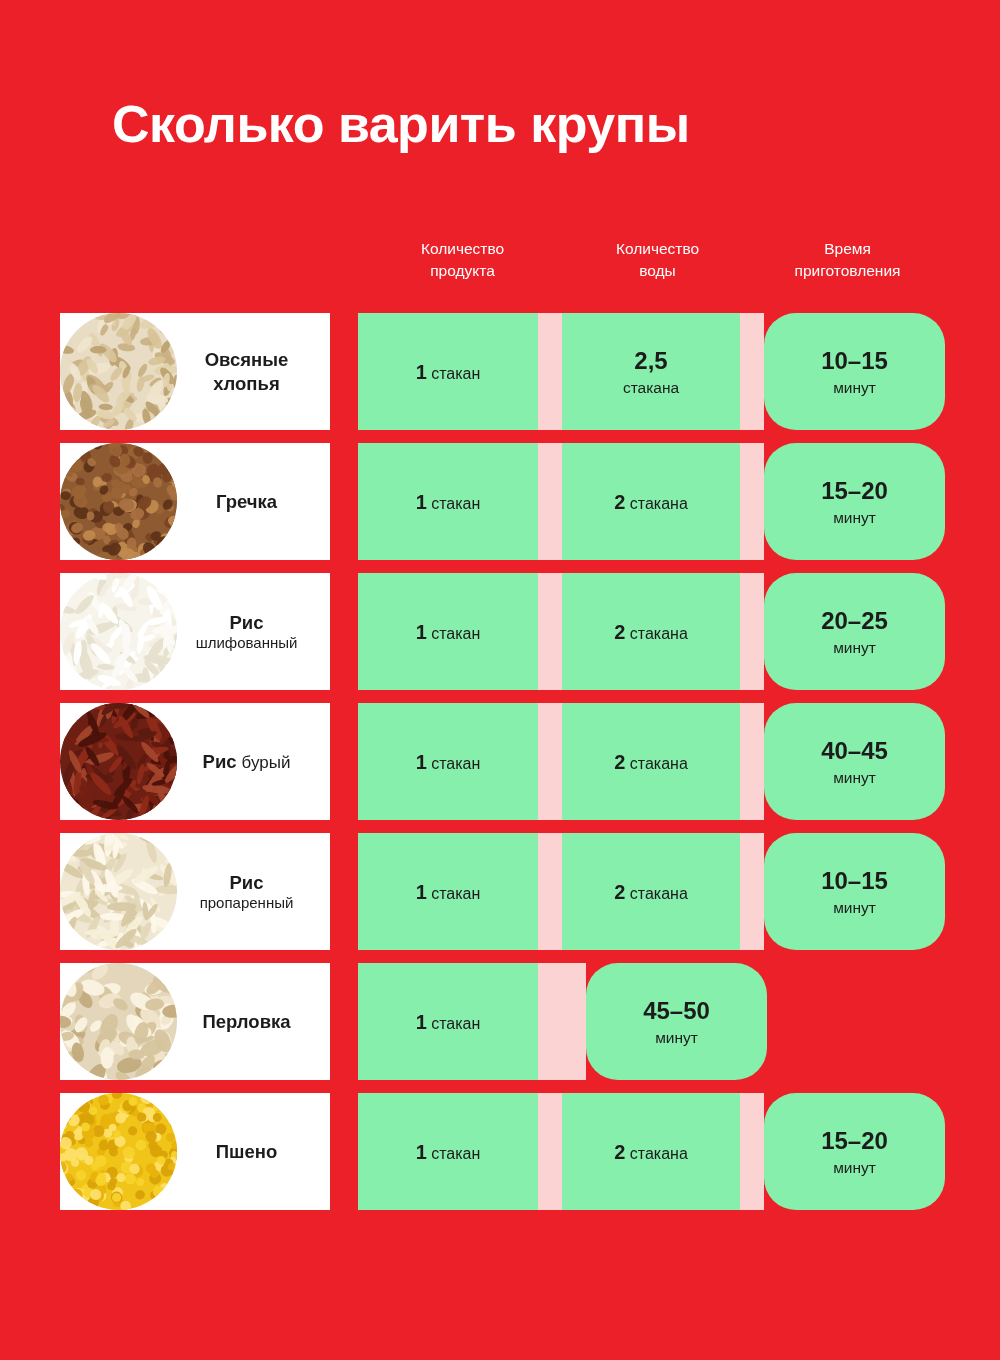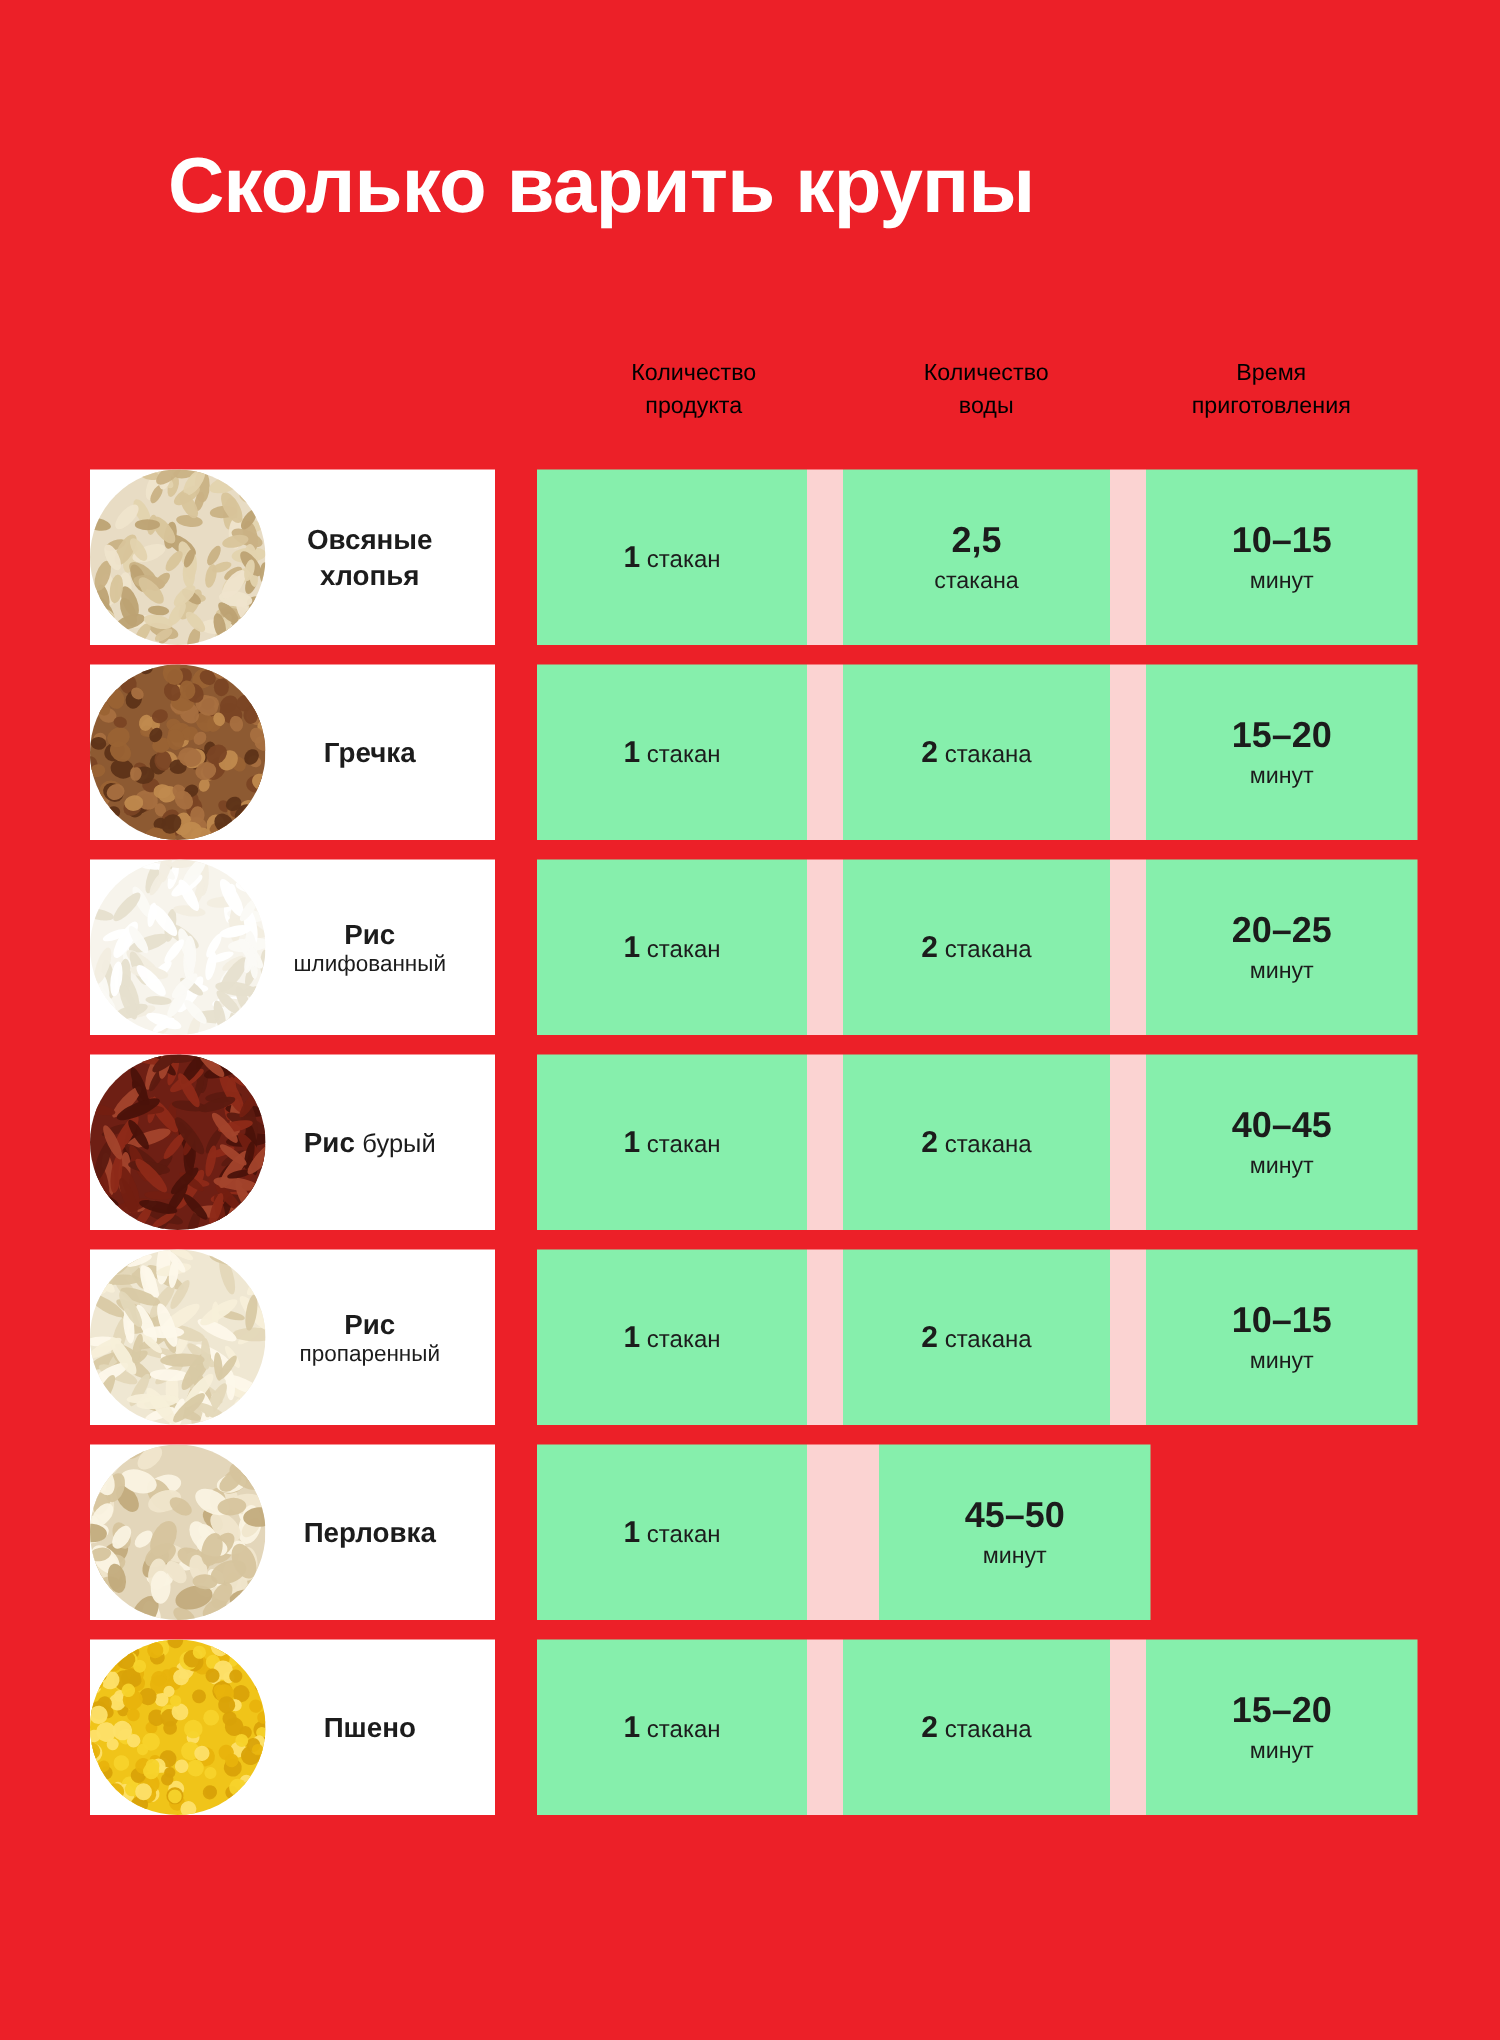--- a/index.html
+++ b/index.html
@@ -36,21 +36,21 @@
 
   
   .col-headers {
     position: absolute;
     left: 360px;
     top: 238px;
     width: 585px;
     display: flex;
   }
   .col-head {
-    color: #000000;
+    color: #ffffff;
     font-size: 15.5px;
     text-align: center;
     line-height: 1.45;
   }
   .col-head.c1 { width: 205px; }
   .col-head.c2 { width: 185px; }
   .col-head.c3 { width: 195px; }
 
   
   .table {
@@ -121,21 +121,21 @@
     background: #86efac;
     height: 117px;
     display: flex;
     align-items: center;
     justify-content: center;
     box-sizing: border-box;
     text-align: center;
   }
   .cell.c1 { width: 180px; }
   .cell.c2 { width: 178px; }
-  .cell.c3 { width: 181px; }
+  .cell.c3 { width: 181px; border-radius: 32px; }
   .divider {
     width: 24px;
     height: 117px;
     background: #fbd3d2;
     flex: 0 0 auto;
   }
   .val {
     line-height: 1.3;
   }
   .val .big {

